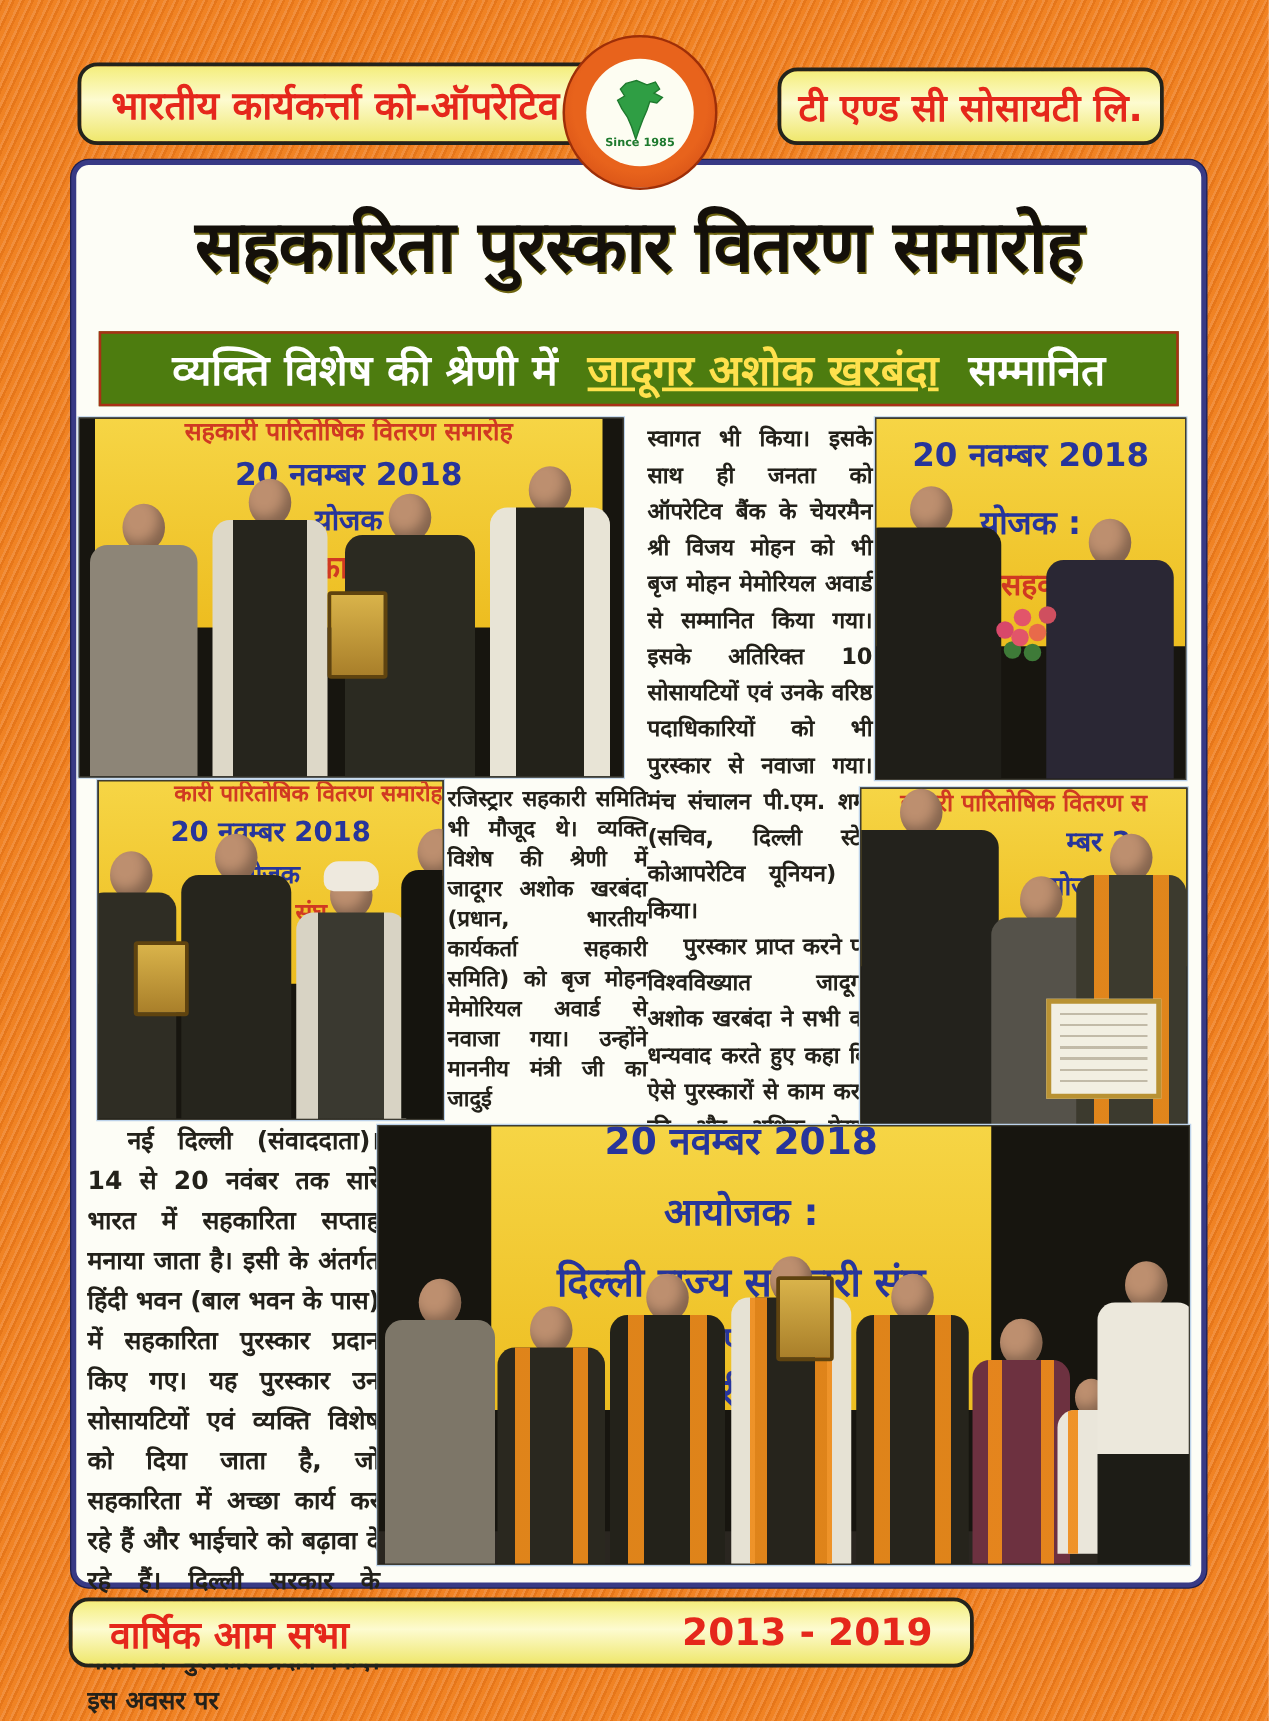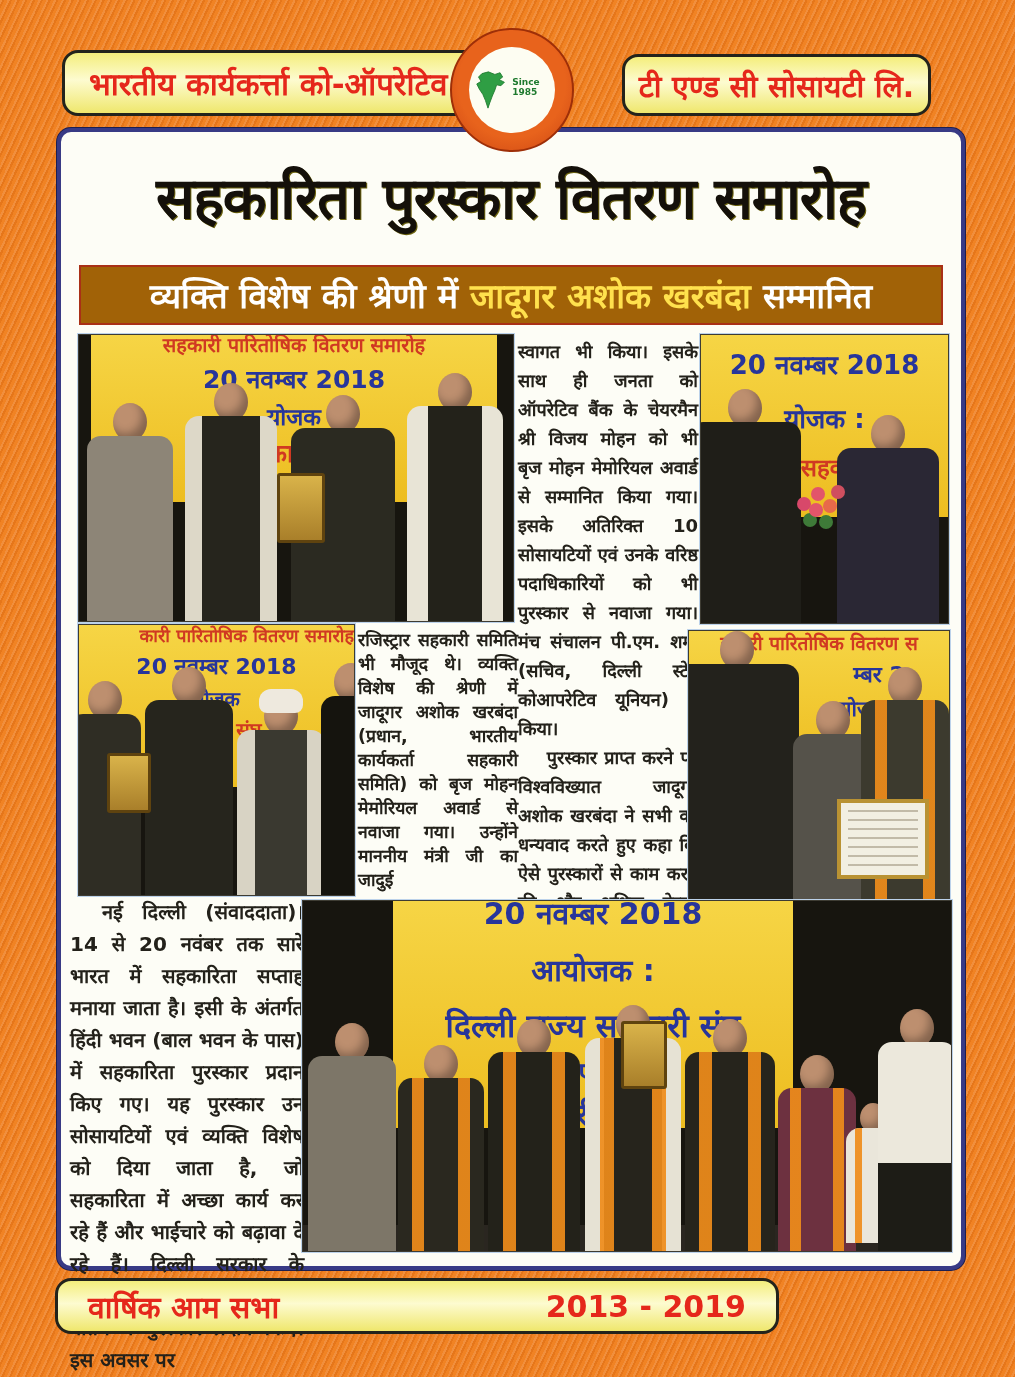--- a/index.html
+++ b/index.html
@@ -12,36 +12,36 @@
   
   .pill { position:absolute; background:linear-gradient(180deg,#f4ee7c 0%,#fdfbd0 45%,#efe76d 100%);
           border:3px solid #23231c; border-radius:16px; color:#e5271b; font-weight:800;
           display:flex; align-items:center; box-sizing:border-box; }
 
   
   .logo { position:absolute; left:450px; top:28px; width:120px; height:120px; border-radius:50%;
           background:radial-gradient(circle at 50% 45%, #e8631c 60%, #c94312 100%);
           border:2px solid #9e2f08; display:flex; align-items:center; justify-content:center; z-index:5; }
   .logo-inner { width:86px; height:86px; border-radius:50%; background:#fdfdf2; position:relative;
-                display:flex; align-items:center; justify-content:center; }
+                display:flex; align-items:center; justify-content:center; flex-direction:column; }
   .logo-inner svg { width:56px; height:56px; display:block; }
   .logo-since { font-size:9px; font-weight:800; color:#1e7a2e; margin-top:-6px; }
 
   
   .card { position:absolute; left:57px; top:128px; width:900px; height:1134px; box-sizing:content-box;
           background:#fdfdf6; border:4px solid #383a85; border-radius:14px;
           box-shadow:0 0 0 1px #1d1f50; }
   .headline { position:absolute; left:0; right:0; top:14px; text-align:center;
               font-size:57px; line-height:104px; font-weight:800; color:#14100a; letter-spacing:-1px;
               text-shadow:1px 1px 0 #6d6410; margin:0; }
   .redbar { position:absolute; left:18px; right:18px; top:133px; height:60px;
-            background:#a16207; border:2px solid #a93016; box-sizing:border-box;
+            background:#4d7c0f; border:2px solid #a93016; box-sizing:border-box;
             display:flex; align-items:center; justify-content:center;
             font-size:34px; font-weight:800; color:#ffffff; white-space:nowrap; }
-  .redbar .hl { color:#ffe14d; margin:0 12px; }
+  .redbar .hl { color:#ffe14d; margin:0 24px;text-decoration:underline; }
 
   
   .col { position:absolute; color:#23211a; font-weight:700; text-align:justify; }
   .col p { margin:0; }
   .col p + p { text-indent:1.6em; }
 
   
   .photo { position:absolute; background:#17150f; border:1px solid #3e3c33; overflow:hidden;
            box-shadow:0 0 0 1px #bcd2ea; }
   .banner { position:absolute; background:linear-gradient(180deg,#f6d545,#edbd20); overflow:hidden;
@@ -97,21 +97,21 @@
   <div class="card">
 
     <h1 class="headline">सहकारिता पुरस्कार वितरण समारोह आयोजित</h1>
 
     <div class="redbar">
       <span>व्यक्ति विशेष की श्रेणी में</span>
       <span class="hl">जादूगर अशोक खरबंदा</span>
       <span>सम्मानित</span>
     </div>
 
-    <div class="photo" style="left:17px;top:202px;width:434px;height:286px;">
+    <div class="photo" style="left:2px;top:202px;width:434px;height:286px;">
       <div class="banner" style="left:12px;top:0;width:406px;height:165px;">
         <div class="bl red" style="font-size:20px;margin-top:-7px;">सहकारी पारितोषिक वितरण समारोह</div>
         <div class="bl blue" style="font-size:25px;">20 नवम्बर 2018</div>
         <div class="bl blue" style="font-size:23px;">योजक</div>
         <div class="bl red" style="font-size:25px;">सहकारी संघ</div>
       </div>
       <div class="fig" style="left:8px;width:86px;height:218px;">
         <div class="head"></div>
           <div class="torso" style="background:#8d8577;"></div>
       </div>

